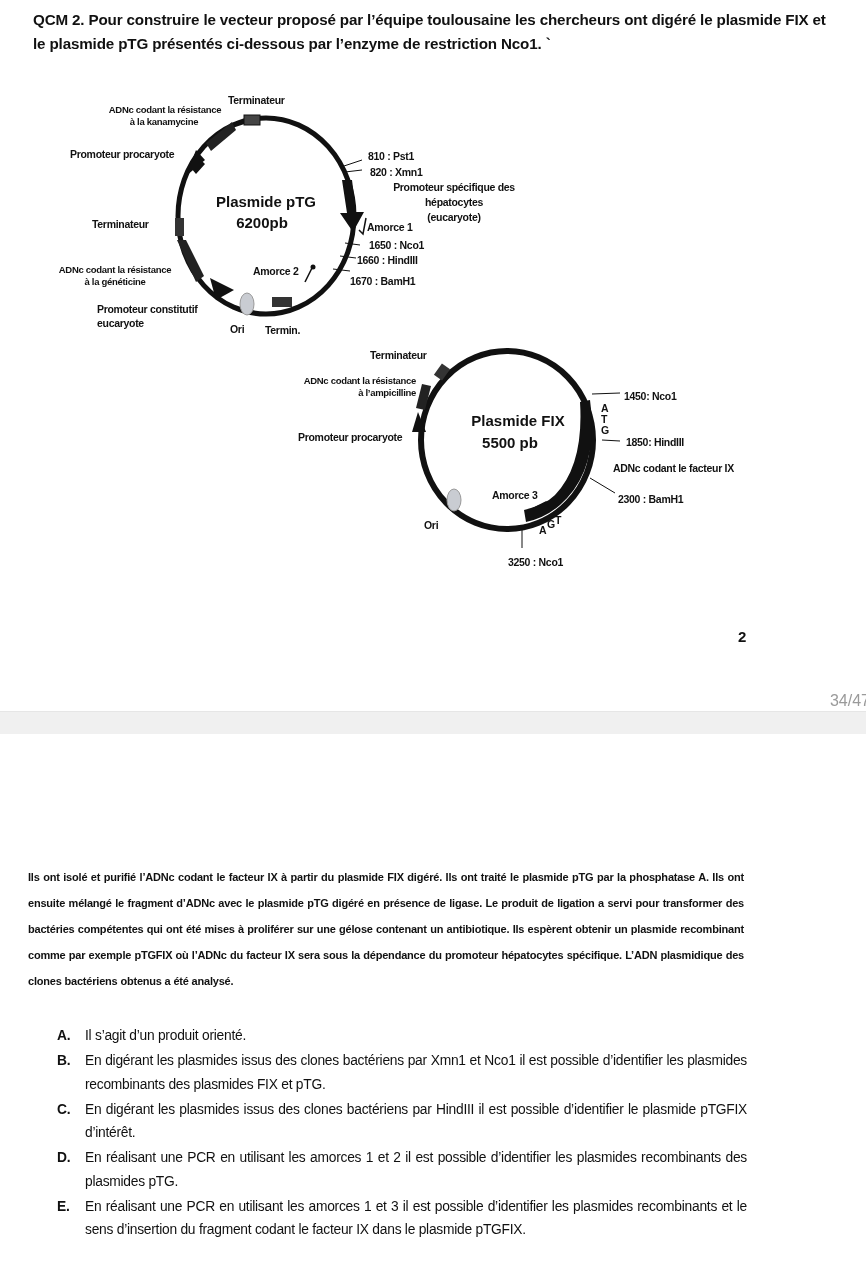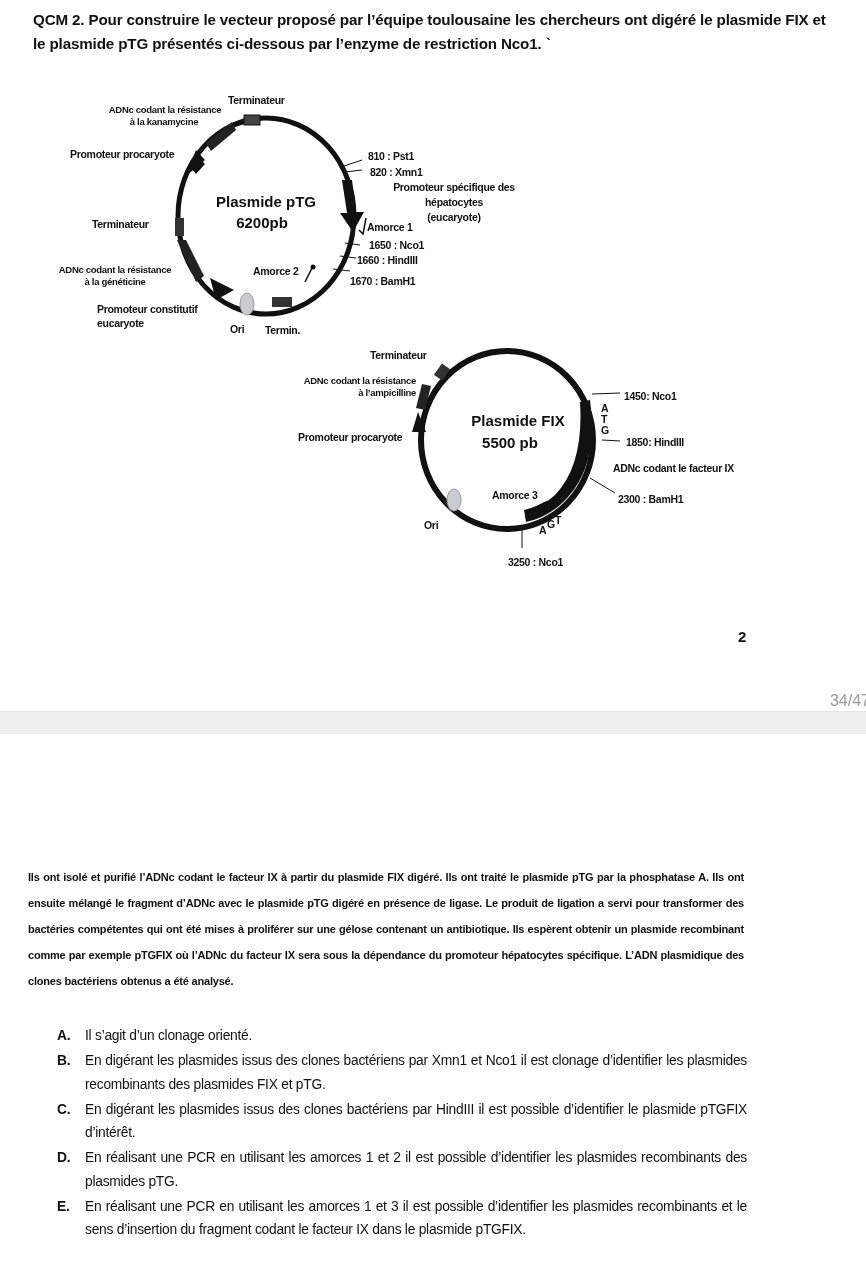--- a/index.html
+++ b/index.html
@@ -139,25 +139,25 @@
   <div class="counter">34/47</div>
 </div>
 
 <div class="sep"></div>
 
 <div class="page page2">
   <div class="para">Ils ont isolé et purifié l’ADNc codant le facteur IX à partir du plasmide FIX digéré. Ils ont traité le plasmide pTG par la phosphatase A. Ils ont ensuite mélangé le fragment d’ADNc avec le plasmide pTG digéré en présence de ligase. Le produit de ligation a servi pour transformer des bactéries compétentes qui ont été mises à proliférer sur une gélose contenant un antibiotique. Ils espèrent obtenir un plasmide recombinant comme par exemple pTGFIX où l’ADNc du facteur IX sera sous la dépendance du promoteur hépatocytes spécifique. L’ADN plasmidique des clones bactériens obtenus a été analysé.</div>
   <ol class="choices">
     <li class="choice">
       <span class="letter">A.</span>
-      <span>Il s’agit d’un clonage orienté.</span>
+      <span>Il s’agit d’un produit orienté.</span>
     </li>
     <li class="choice">
       <span class="letter">B.</span>
-      <span>En digérant les plasmides issus des clones bactériens par Xmn1 et Nco1 il est clonage d’identifier les plasmides recombinants des plasmides FIX et pTG.</span>
+      <span>En digérant les plasmides issus des clones bactériens par Xmn1 et Nco1 il est possible d’identifier les plasmides recombinants des plasmides FIX et pTG.</span>
     </li>
     <li class="choice">
       <span class="letter">C.</span>
       <span>En digérant les plasmides issus des clones bactériens par HindIII il est possible d’identifier le plasmide pTGFIX d’intérêt.</span>
     </li>
     <li class="choice">
       <span class="letter">D.</span>
       <span>En réalisant une PCR en utilisant les amorces 1 et 2 il est possible d’identifier les plasmides recombinants des plasmides pTG.</span>
     </li>
     <li class="choice">

